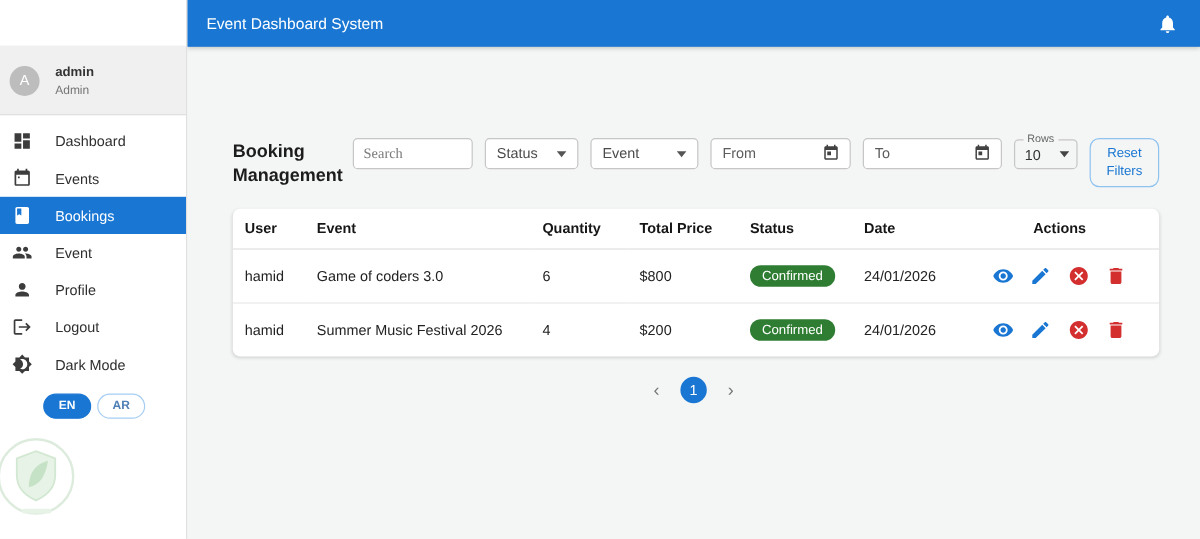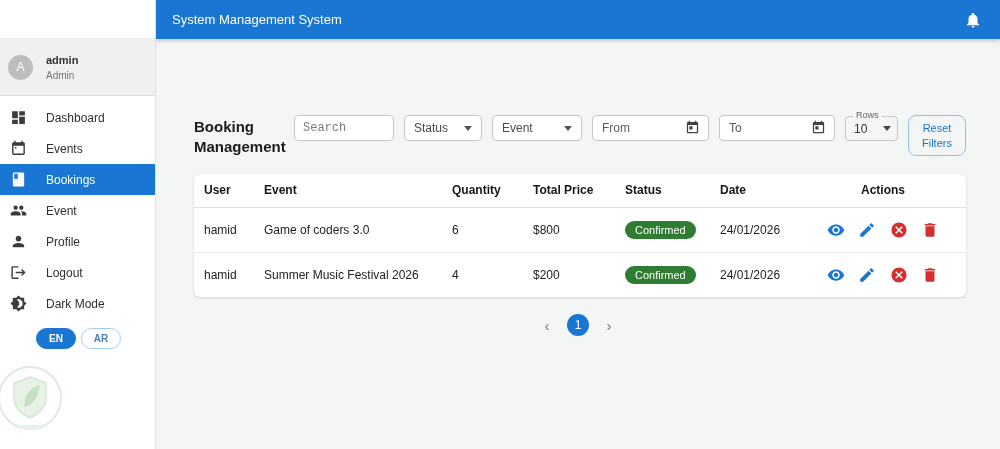--- a/index.html
+++ b/index.html
@@ -47,21 +47,21 @@
   
   .main { position:absolute; left:156px; top:39px; right:0; bottom:0; background:#f4f5f5; }
 
   .toolbar { display:flex; align-items:flex-start; margin:76px 34px 0 38px; }
   .page-title { width:86px; font-size:15px; font-weight:600; color:#1c1c1c;
     line-height:20px; margin-top:2px; }
   .filters { display:flex; gap:10px; margin-left:14px; align-items:flex-start; }
 
   .search-input { width:100px; height:26px; border:1px solid #c6c6c6; border-radius:4px;
     background:#fff; font-size:12px; padding:0 8px; color:#333; outline:none;
-    font-family:Liberation Mono, monospace; }
+    font-family:Liberation Serif, serif; }
   .search-input::placeholder { color:#7a7a7a; }
 
   .select-box { height:26px; background:#fff; border:1px solid #c6c6c6; border-radius:4px;
     display:flex; align-items:center; justify-content:space-between; padding:0 9px;
     font-size:12px; color:#4a4a4a; cursor:pointer; }
   .select-status { width:78px; }
   .select-event { width:90px; }
   .caret { width:0; height:0; border-left:4px solid transparent; border-right:4px solid transparent;
     border-top:5px solid #555; margin-left:8px; }
 
@@ -195,21 +195,21 @@
     <svg width="78" height="72" viewBox="0 0 78 72">
       <circle cx="36" cy="33" r="31" fill="none" stroke="#bcd9bd" stroke-width="2"></circle>
       <path d="M36 12 L52 18 V32 C52 42 45 49 36 53 C27 49 20 42 20 32 V18 Z" fill="#cfe8cf" stroke="#a8d2a8" stroke-width="1.5"></path>
       <path d="M30 42 C30 28 38 22 46 20 C44 32 40 40 30 42 Z" fill="#8fc78f"></path>
       <rect x="24" y="60" width="25" height="4" rx="2" fill="#cfe8cf"></rect>
     </svg>
   </div>
 </div>
 
 <div class="appbar">
-  <div class="appbar-title">System Management System</div>
+  <div class="appbar-title">Event Dashboard System</div>
   <div class="bell">
     <svg viewBox="0 0 24 24">
         <path d="M12 22c1.1 0 2-.9 2-2h-4c0 1.1.89 2 2 2zm6-6v-5c0-3.07-1.64-5.64-4.5-6.32V4c0-.83-.67-1.5-1.5-1.5s-1.5.67-1.5 1.5v.68C7.63 5.36 6 7.92 6 11v5l-2 2v1h16v-1l-2-2z"></path>
       </svg>
   </div>
 </div>
 
 <div class="main">
 
   <div class="toolbar">

